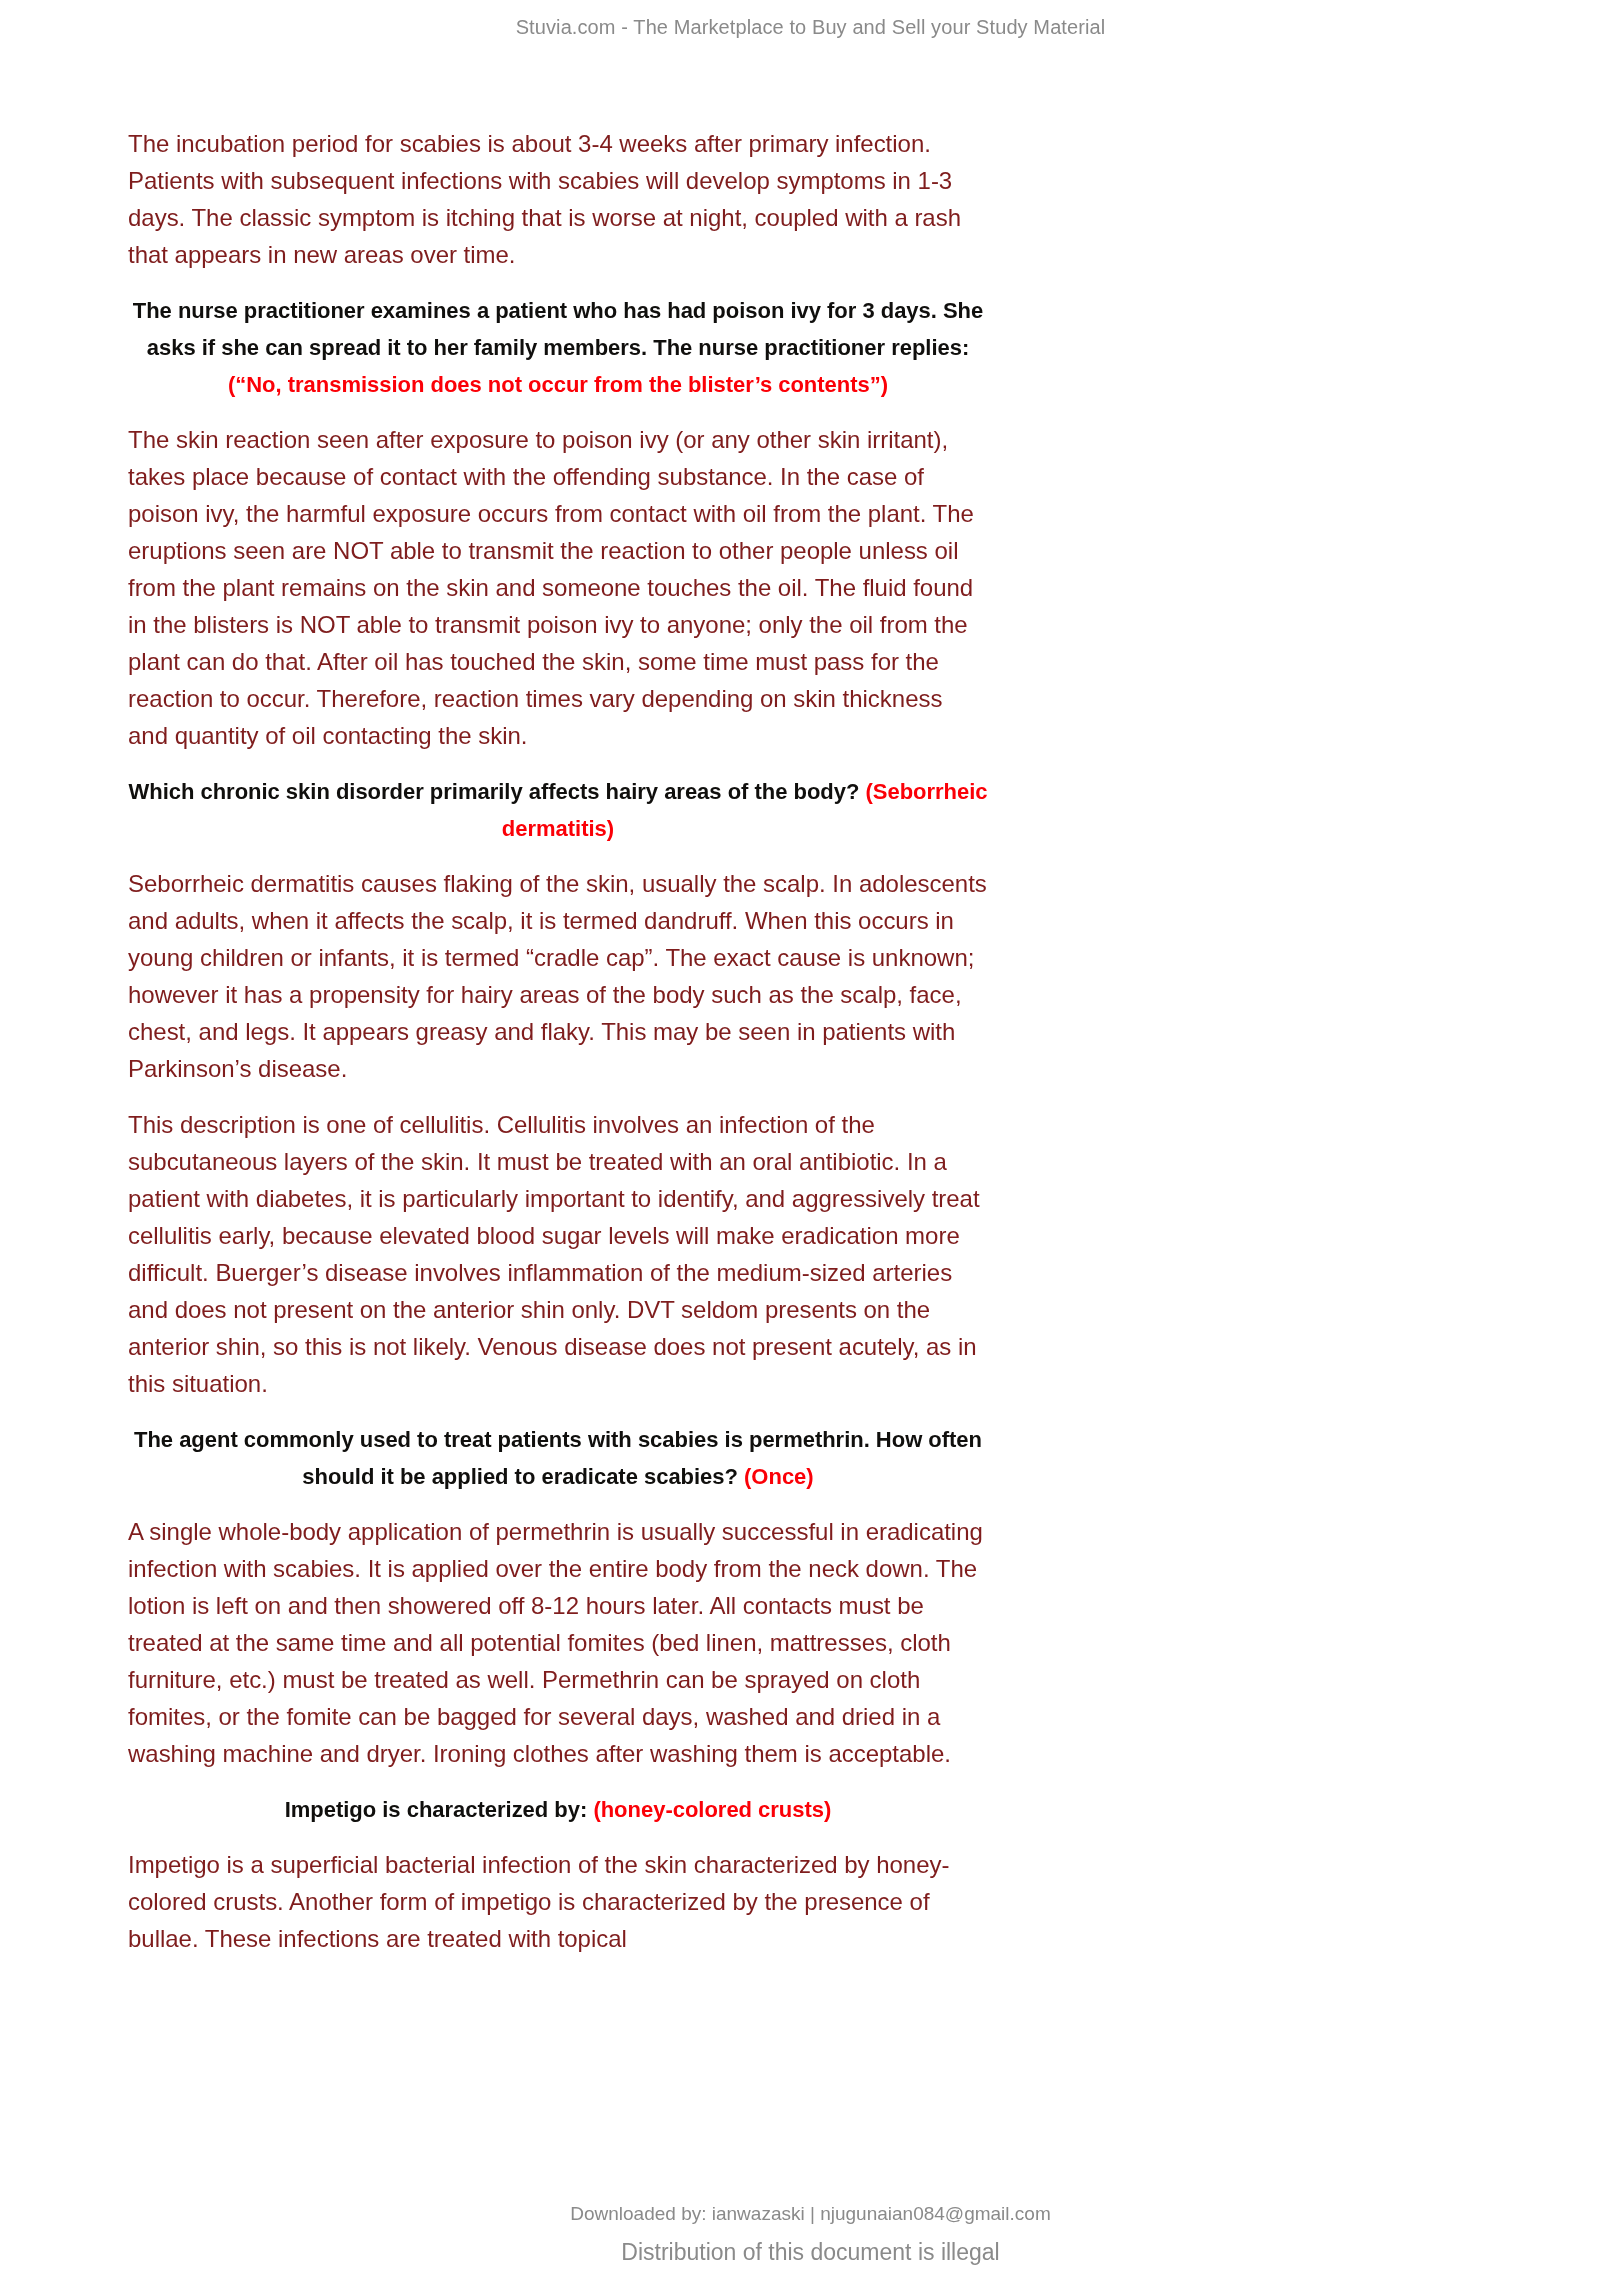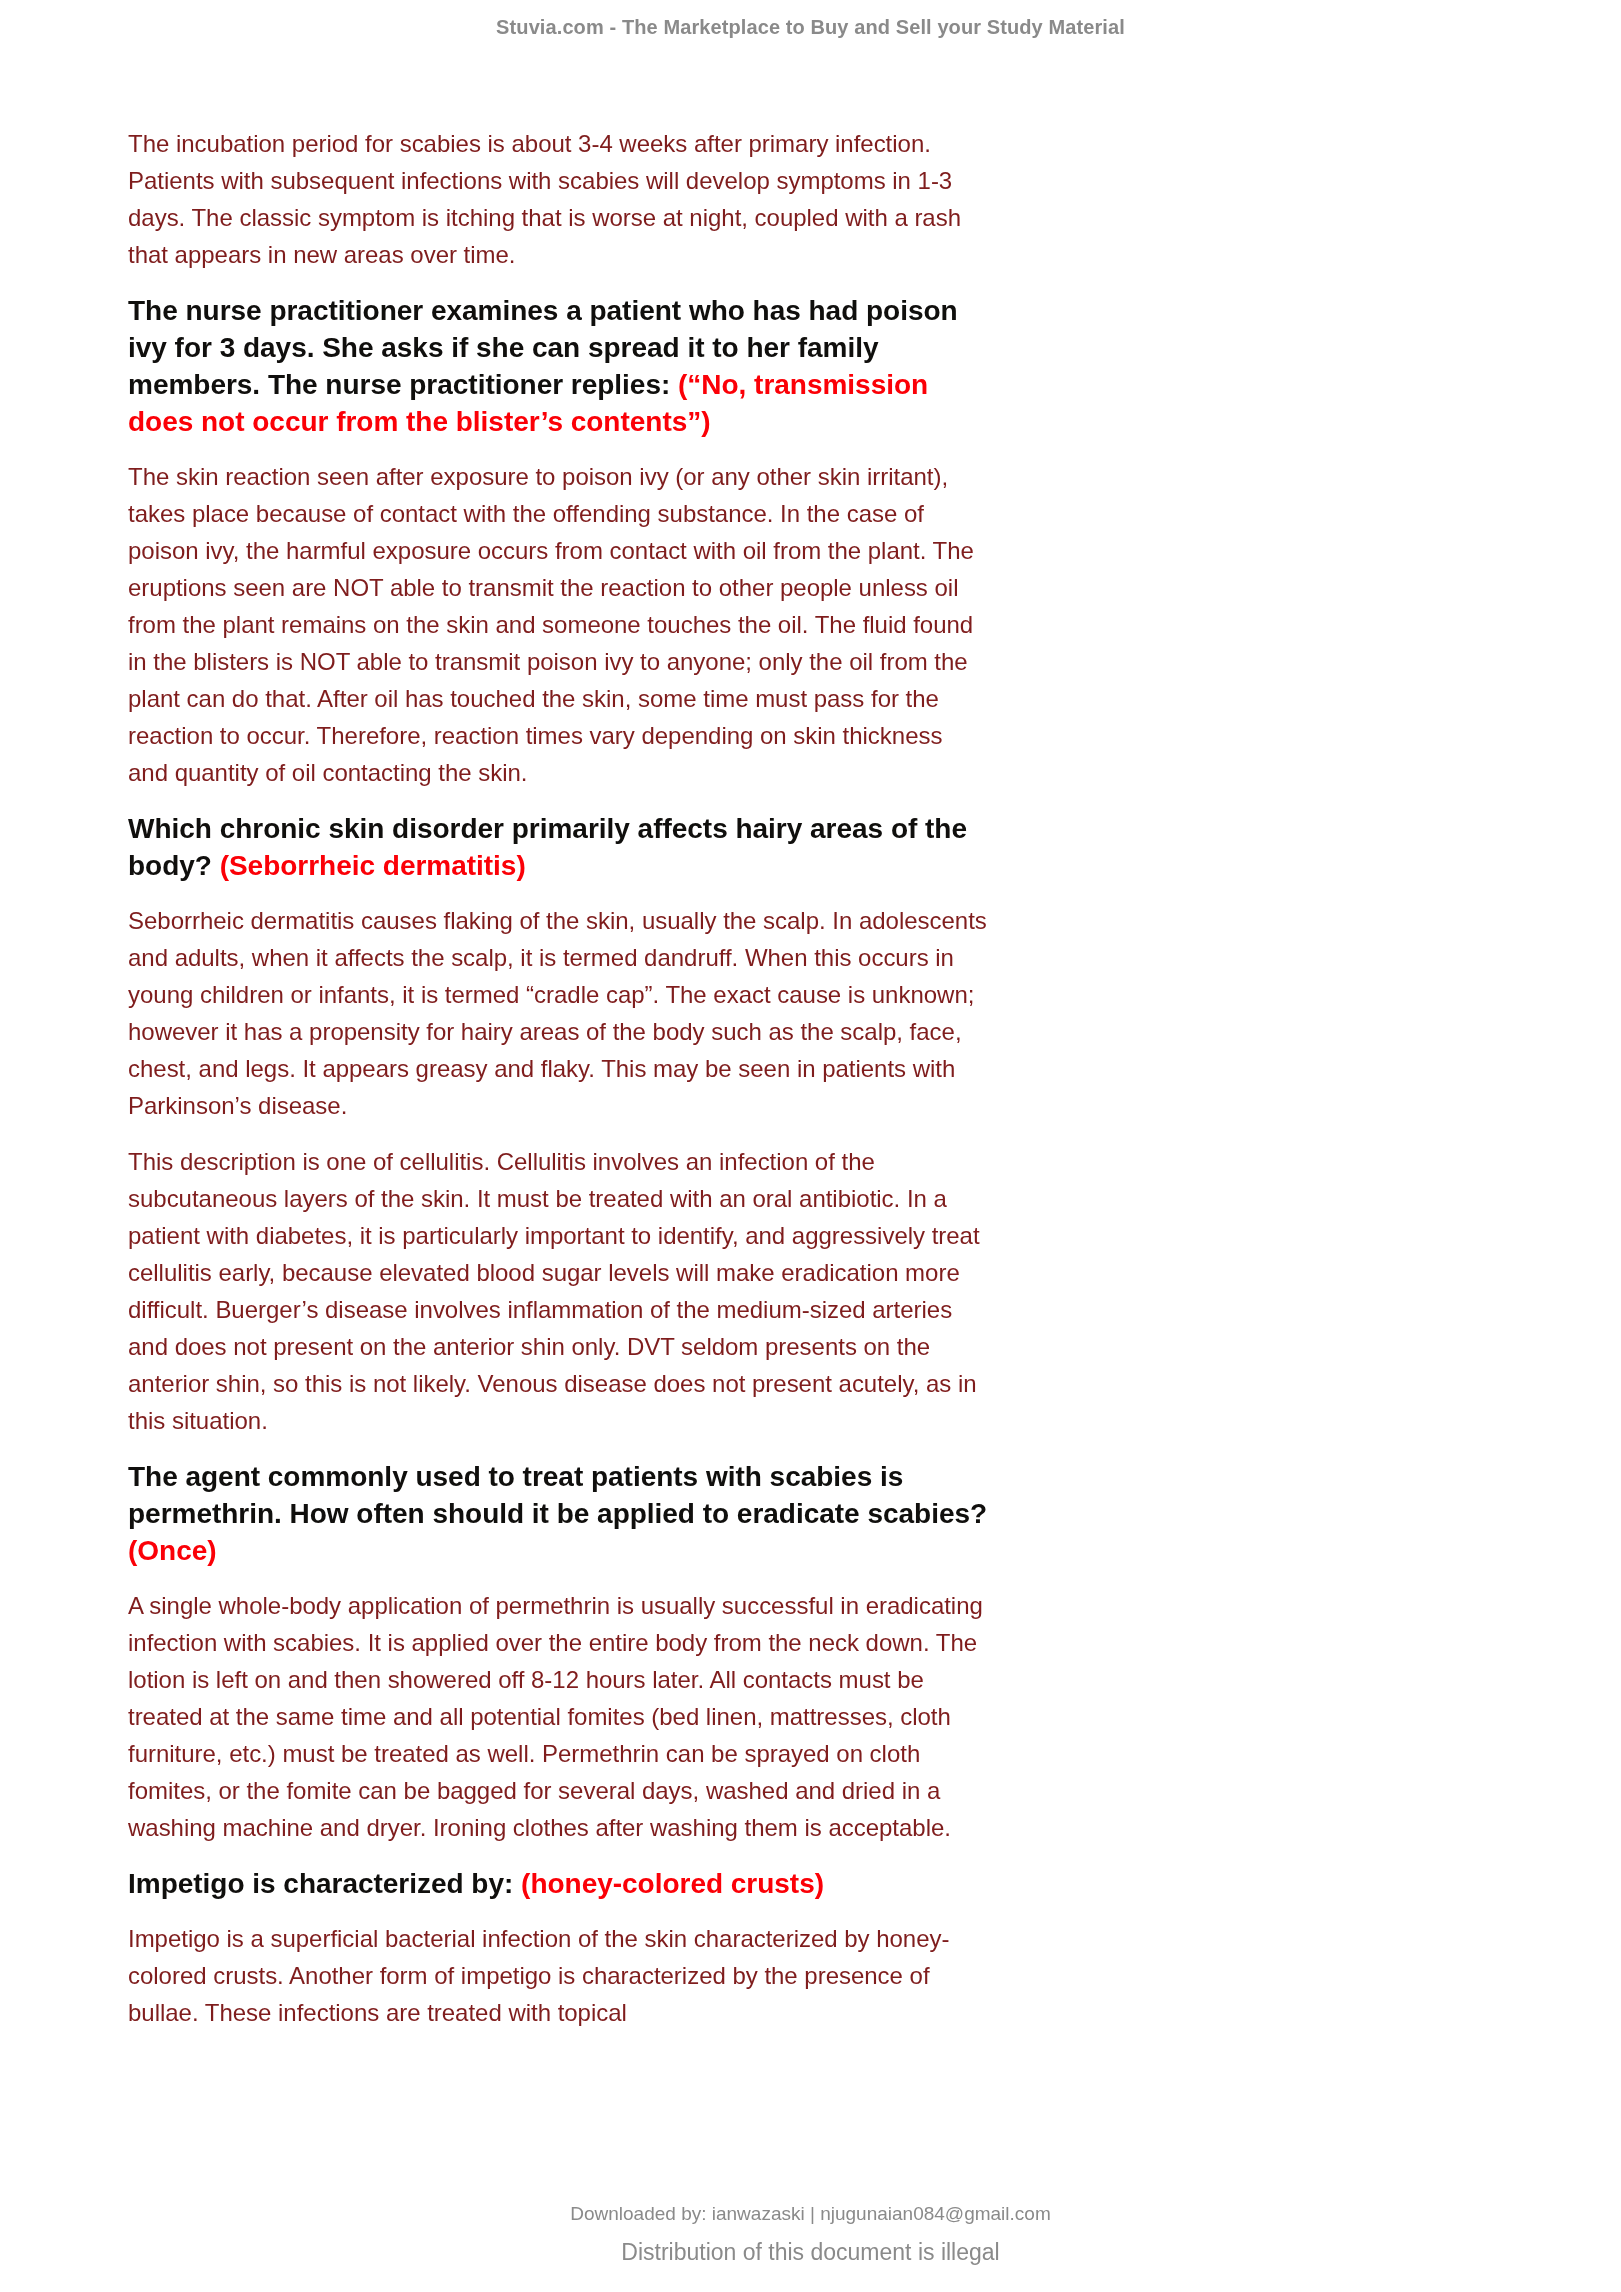--- a/index.html
+++ b/index.html
@@ -22,45 +22,45 @@
   }
   .watermark-header {
     position: absolute;
     top: 15.7px;
     left: 0;
     width: 100%;
     text-align: center;
     font-size: 20px;
     color: #8a8a8a;
     letter-spacing: 0.1px;
-    font-weight: 700;
+    font-weight: 400;
   }
   .content {
     position: absolute;
     left: 128px;
     top: 125px;
     width: 860px;
   }
   p.para {
     margin: 0 0 18.6px 0;
     font-size: 24px;
     line-height: 37px;
     color: #7f1d1d;
     font-weight: 400;
     letter-spacing: -0.02px;
     text-align: left;
   }
   p.qa {
     margin: 0 0 18.6px 0;
-    font-size: 28px;
+    font-size: 22px;
     line-height: 37px;
     color: #100f0d;
     font-weight: 700;
     letter-spacing: -0.02px;
-    text-align: left;
+    text-align: center;
   }
   p.qa .answer {
     font-weight: 700;
   }
   .answer {
     color: #fb0007;
   }
   .footer {
     position: absolute;
     left: 0;

